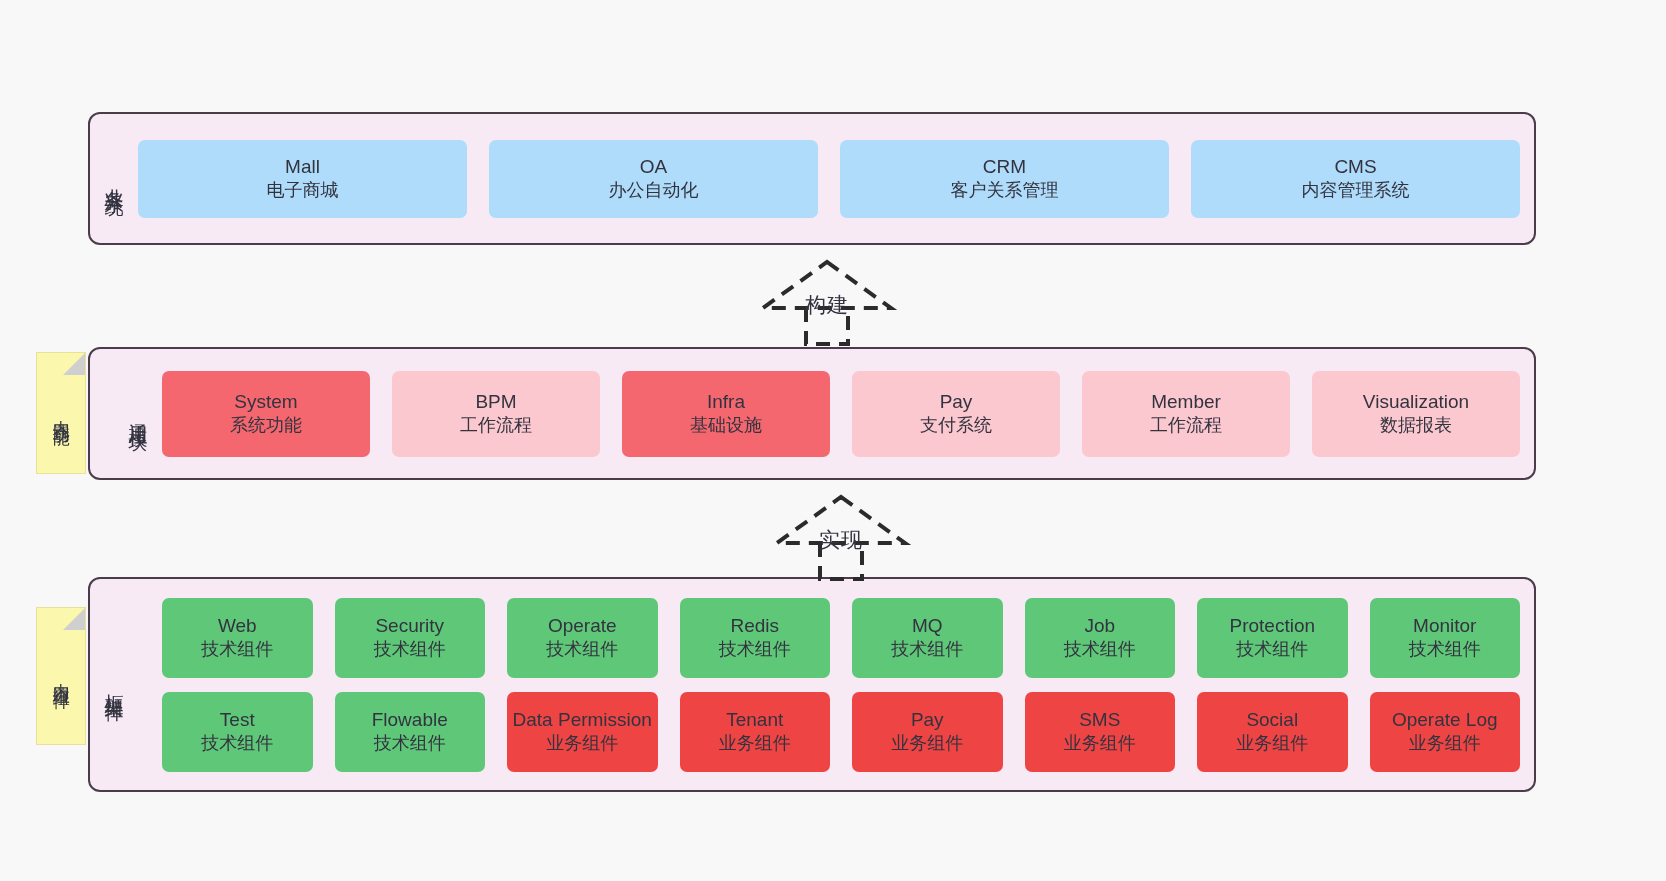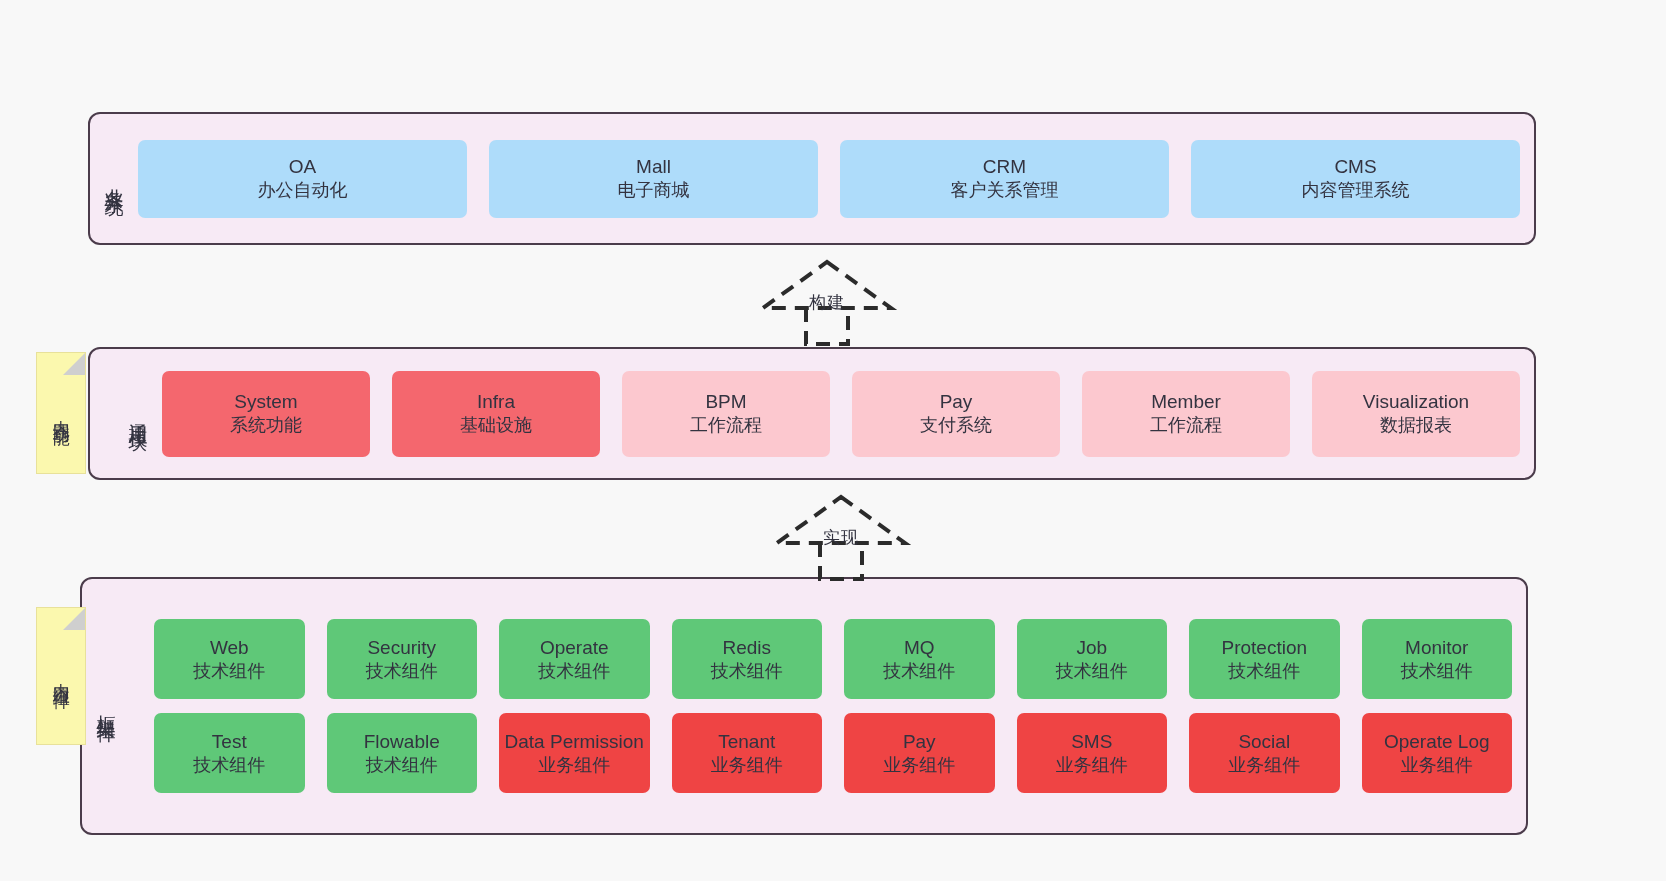--- a/index.html
+++ b/index.html
@@ -120,44 +120,44 @@
   .connector {
     position: absolute;
     z-index: 3;
   }
   .connector svg { display: block; overflow: visible; }
   .connector .conn-label {
     position: absolute;
     left: 50%;
     transform: translateX(-50%);
     top: 33px;
-    font-size: 17px;
+    font-size: 21px;
     letter-spacing: 1px;
     color: #333340;
     background: transparent;
     white-space: nowrap;
     padding: 0 2px;
   }
 </style>
 </head>
 <body>
 
 <div id="canvas">
 
   <div class="layer" id="layer-business" style="left:88px; top:112px; width:1448px; height:133px;">
     <div class="layer-caption">业务系统</div>
     <div class="layer-body">
       <div class="row">
         <div class="box blue">
+          <span class="t1">Mall</span>
+          <span class="t2">电子商城</span>
+        </div>
+        <div class="box blue">
           <span class="t1">OA</span>
           <span class="t2">办公自动化</span>
-        </div>
-        <div class="box blue">
-          <span class="t1">Mall</span>
-          <span class="t2">电子商城</span>
         </div>
         <div class="box blue">
           <span class="t1">CRM</span>
           <span class="t2">客户关系管理</span>
         </div>
         <div class="box blue">
           <span class="t1">CMS</span>
           <span class="t2">内容管理系统</span>
         </div>
       </div>
@@ -177,27 +177,27 @@
   <div class="note" id="note-builtin-function" style="left:36px; top:352px; height:122px;">内置功能</div>
 
   <div class="layer" id="layer-common" style="left:88px; top:347px; width:1448px; height:133px;padding-left:24px;">
     <div class="layer-caption">通用模块</div>
     <div class="layer-body">
       <div class="row">
         <div class="box red">
           <span class="t1">System</span>
           <span class="t2">系统功能</span>
         </div>
+        <div class="box pink">
+          <span class="t1">BPM</span>
+          <span class="t2">工作流程</span>
+        </div>
         <div class="box red">
           <span class="t1">Infra</span>
           <span class="t2">基础设施</span>
-        </div>
-        <div class="box pink">
-          <span class="t1">BPM</span>
-          <span class="t2">工作流程</span>
         </div>
         <div class="box pink">
           <span class="t1">Pay</span>
           <span class="t2">支付系统</span>
         </div>
         <div class="box pink">
           <span class="t1">Member</span>
           <span class="t2">工作流程</span>
         </div>
         <div class="box pink">
@@ -211,21 +211,21 @@
   <div class="connector" id="connector-implement" style="left:774px; top:493px; width:134px; height:88px;">
     <svg width="134" height="88" viewBox="0 0 134 88">
       <path d="M67 4 L131 50 L3 50 Z" fill="none" stroke="#2b2b2b" stroke-width="4" stroke-dasharray="14,9" stroke-linecap="butt"></path>
       <path d="M46 50 L46 86 L88 86 L88 50" fill="none" stroke="#2b2b2b" stroke-width="4" stroke-dasharray="14,9" stroke-linecap="butt"></path>
     </svg>
     <span class="conn-label">实现</span>
   </div>
 
   <div class="note" id="note-builtin-component" style="left:36px; top:607px; height:138px;">内置组件</div>
 
-  <div class="layer" id="layer-framework" style="left:80px; top:577px; width:1448px; height:258px;gap:24px;">
+  <div class="layer" id="layer-framework" style="left:88px; top:577px; width:1448px; height:215px;gap:24px;">
     <div class="layer-caption">框架组件</div>
     <div class="layer-body">
 
       <div class="row">
         <div class="box green">
           <span class="t1">Web</span>
           <span class="t2">技术组件</span>
         </div>
         <div class="box green">
           <span class="t1">Security</span>

